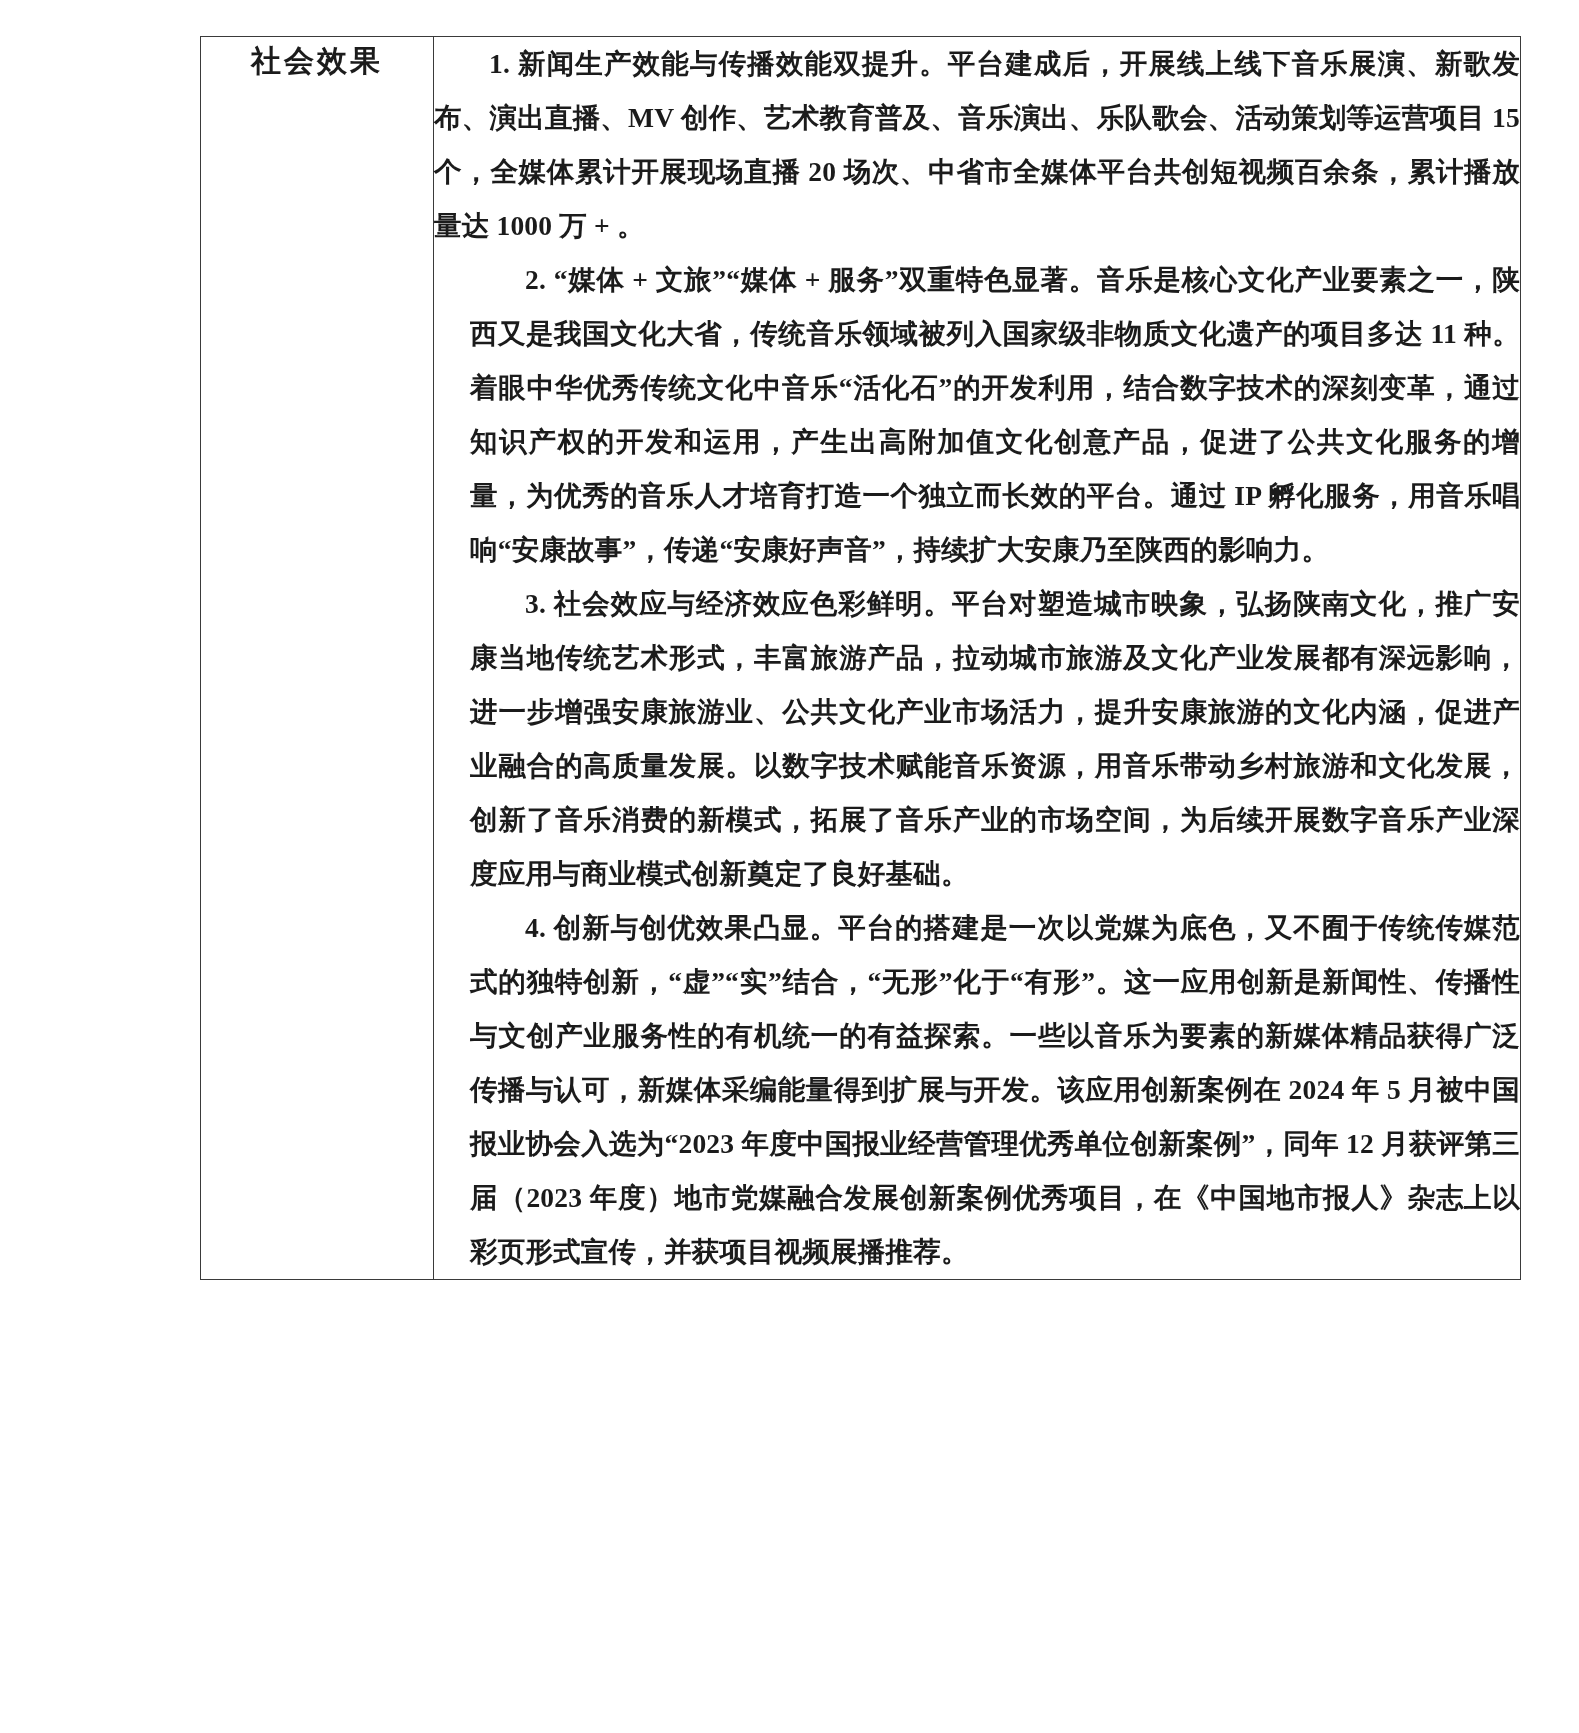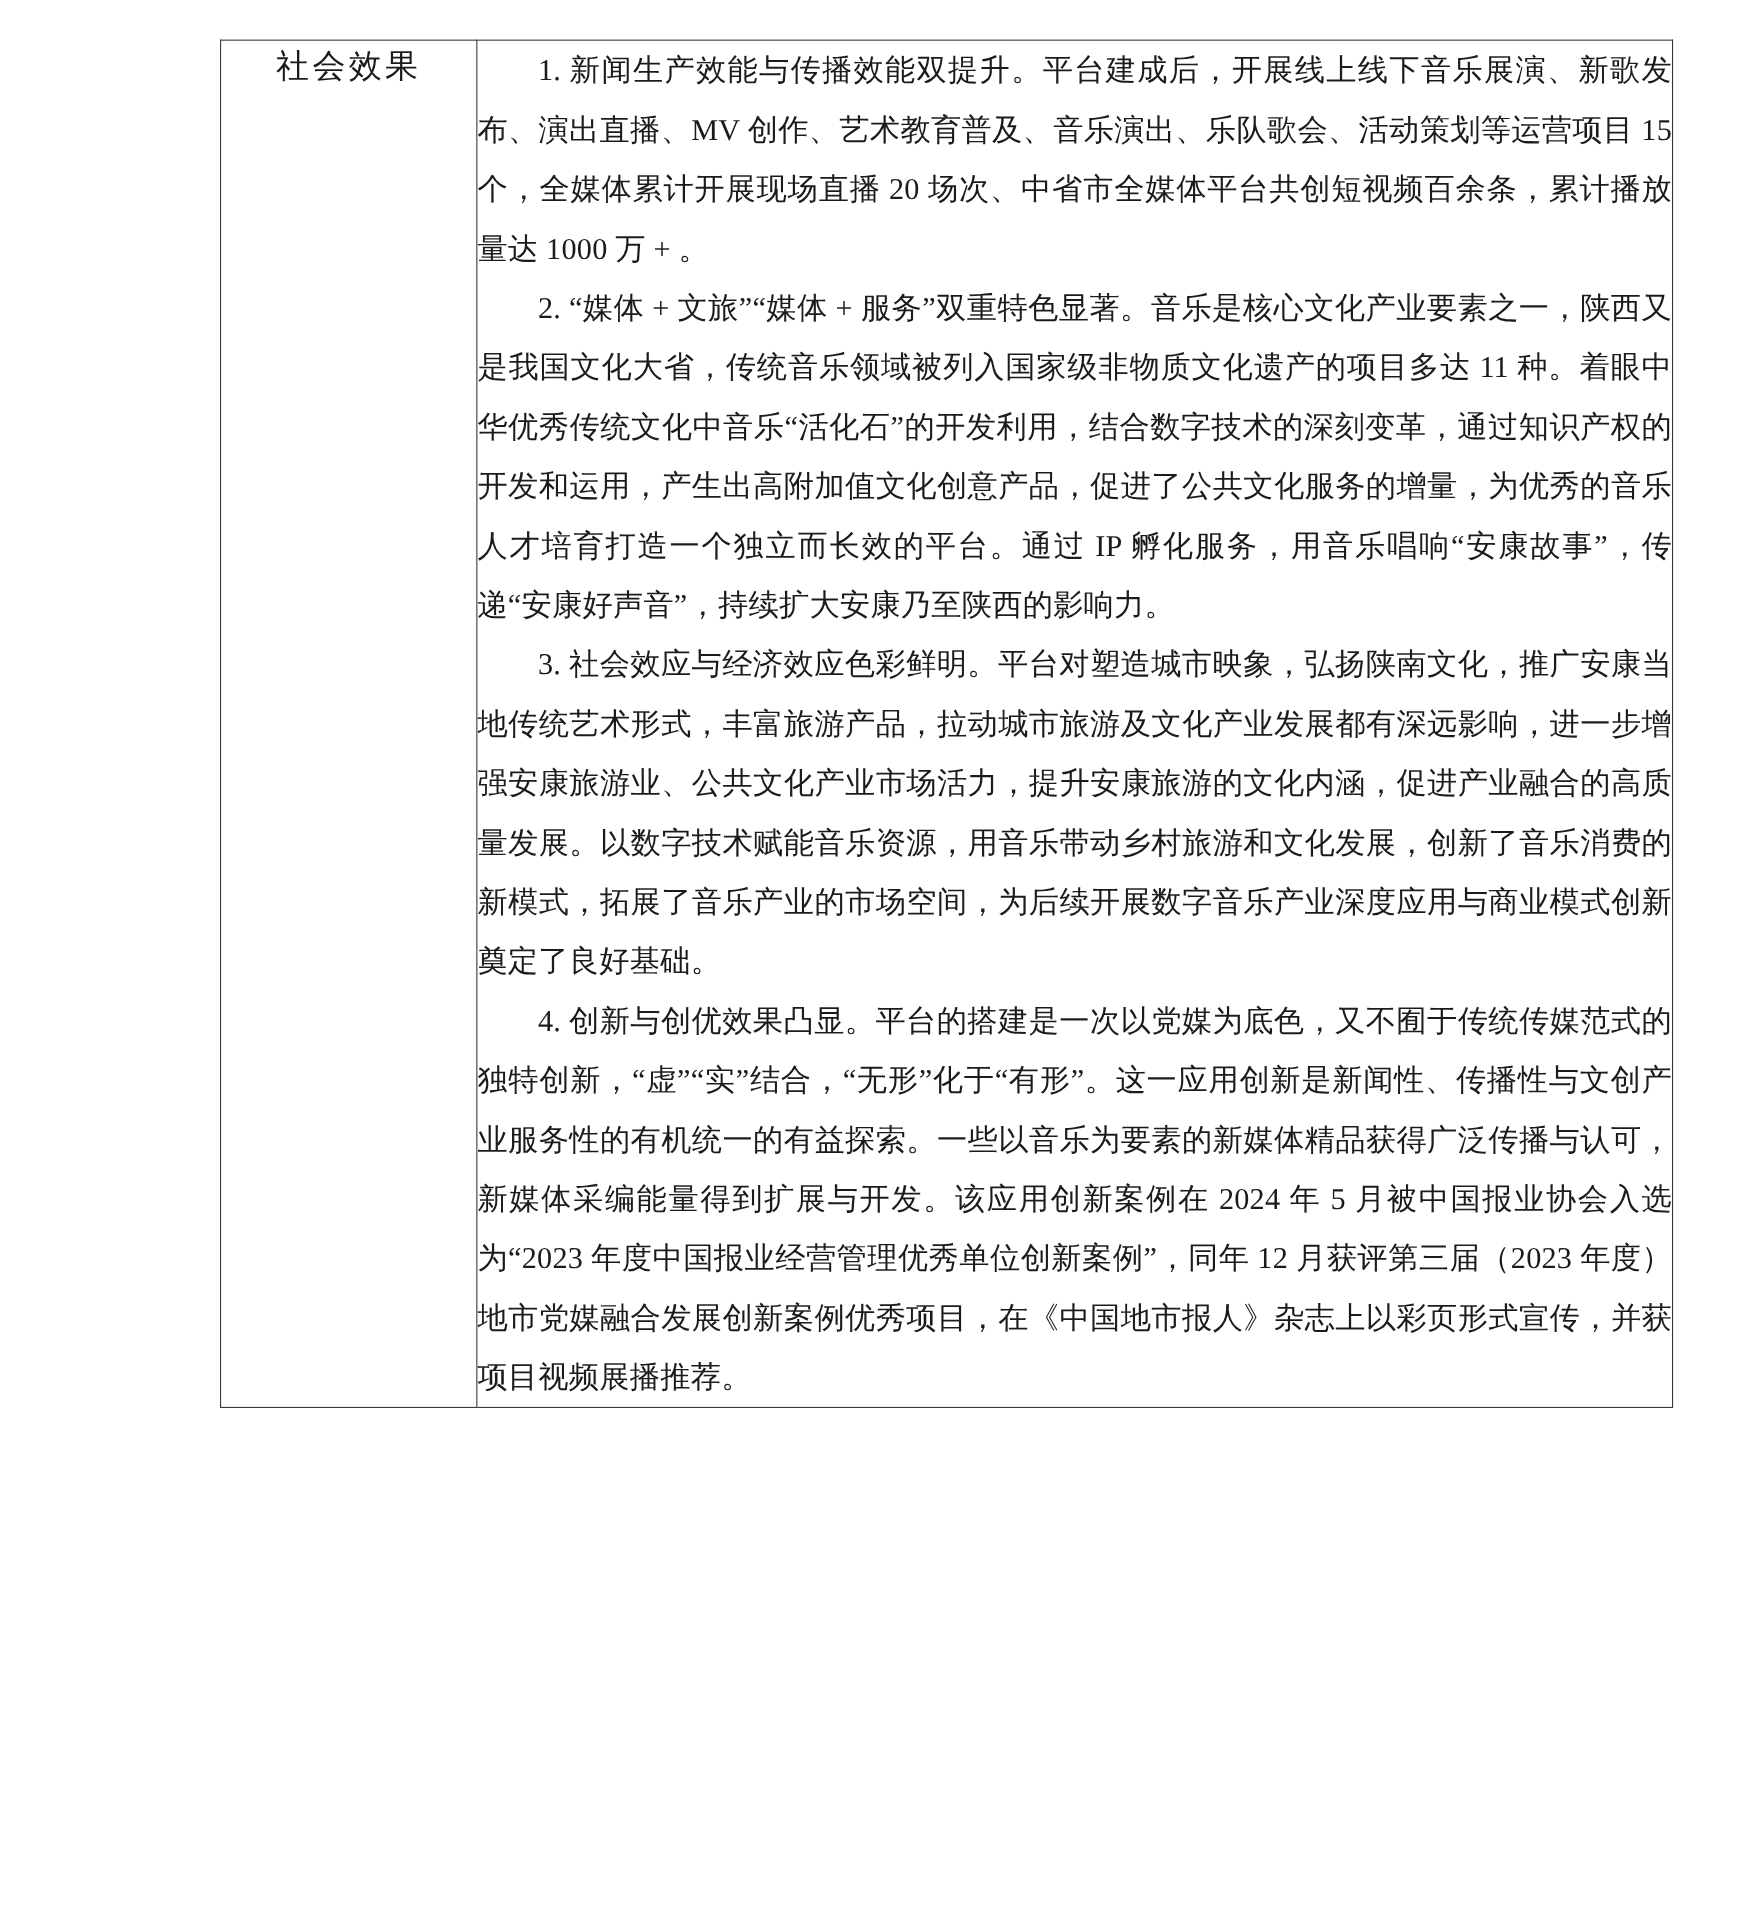--- a/index.html
+++ b/index.html
@@ -24,20 +24,21 @@
     left: 200px;
     top: 36px;
     width: 1318px;
     border-collapse: collapse;
     table-layout: fixed;
   }
   .doc-table td {
     border: 1px solid #3a3a3a;
     vertical-align: top;
     padding: 0;
+    font-weight: bold;
   }
   .label-cell {
     width: 232px;
     text-align: center;
     vertical-align: middle;
   }
   .label-text {
     font-size: 30px;
     letter-spacing: 3px;
     line-height: 1.6;
@@ -52,20 +53,21 @@
     line-height: 54px;
     text-align: justify;
     text-justify: inter-ideograph;
     text-indent: 2em;
     margin: 0 0 0 0;
     color: #1b1b1b;
     letter-spacing: 0.2px;
   }
   .para + .para {
     margin-top: 0px;
+    margin-left: 36px;
   }
 </style>
 </head>
 <body>
 
 <div class="page">
   <table class="doc-table">
     <tbody>
         <tr>
       <td class="label-cell">

